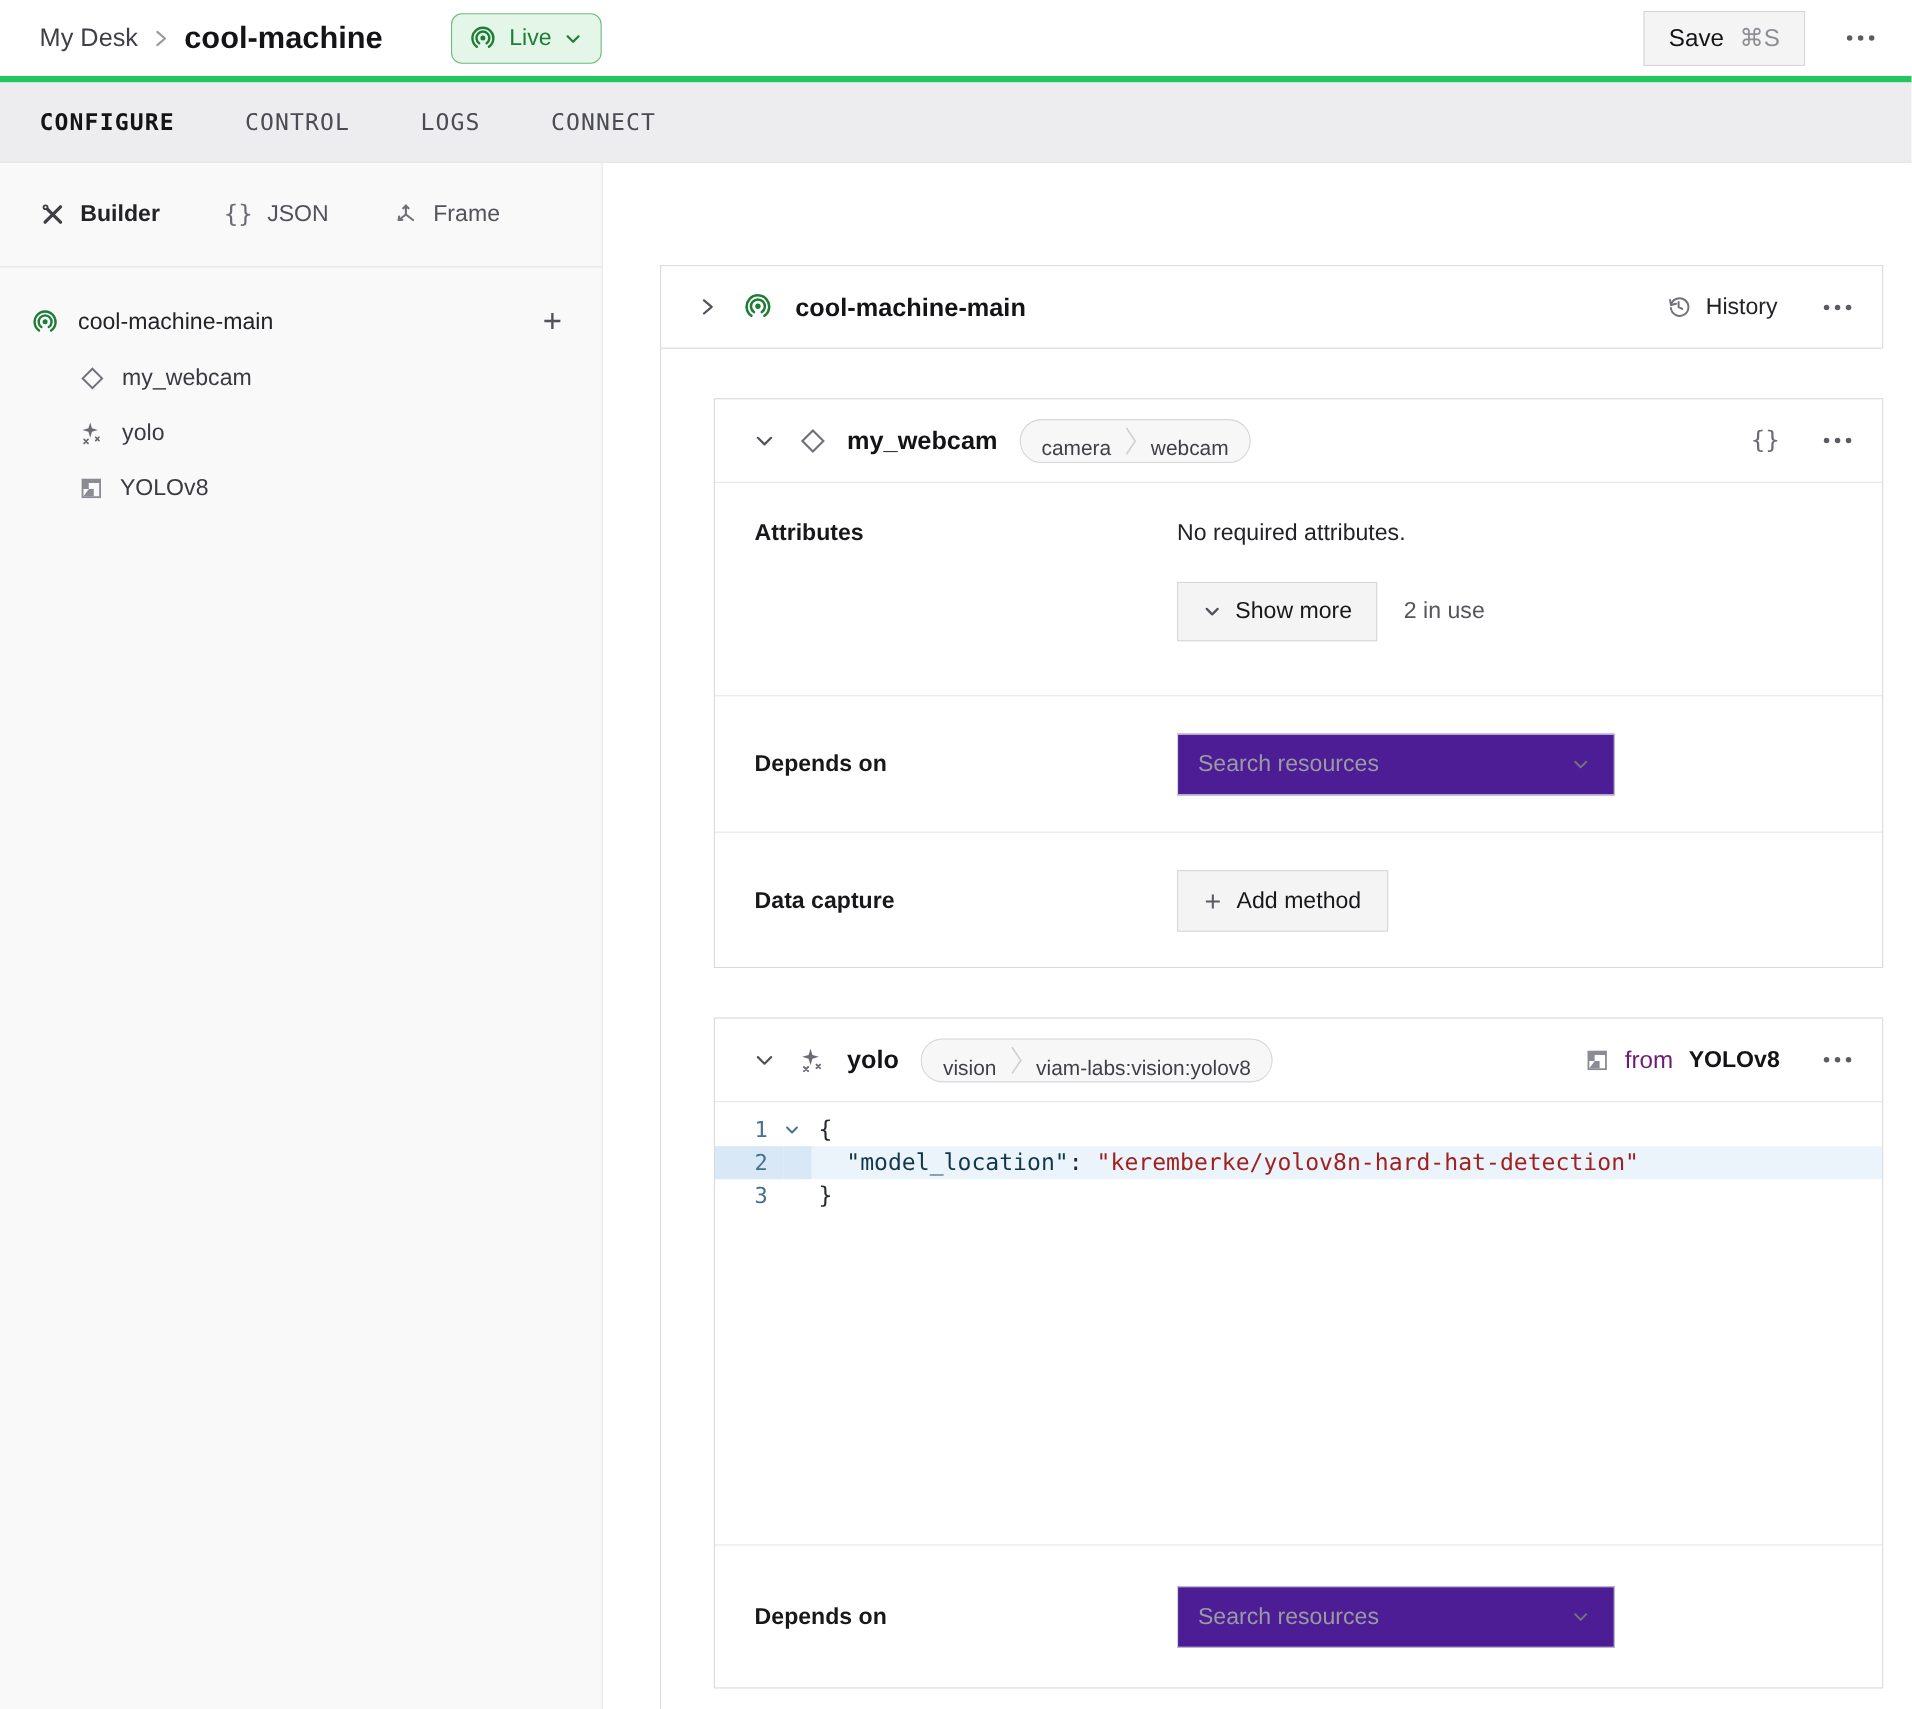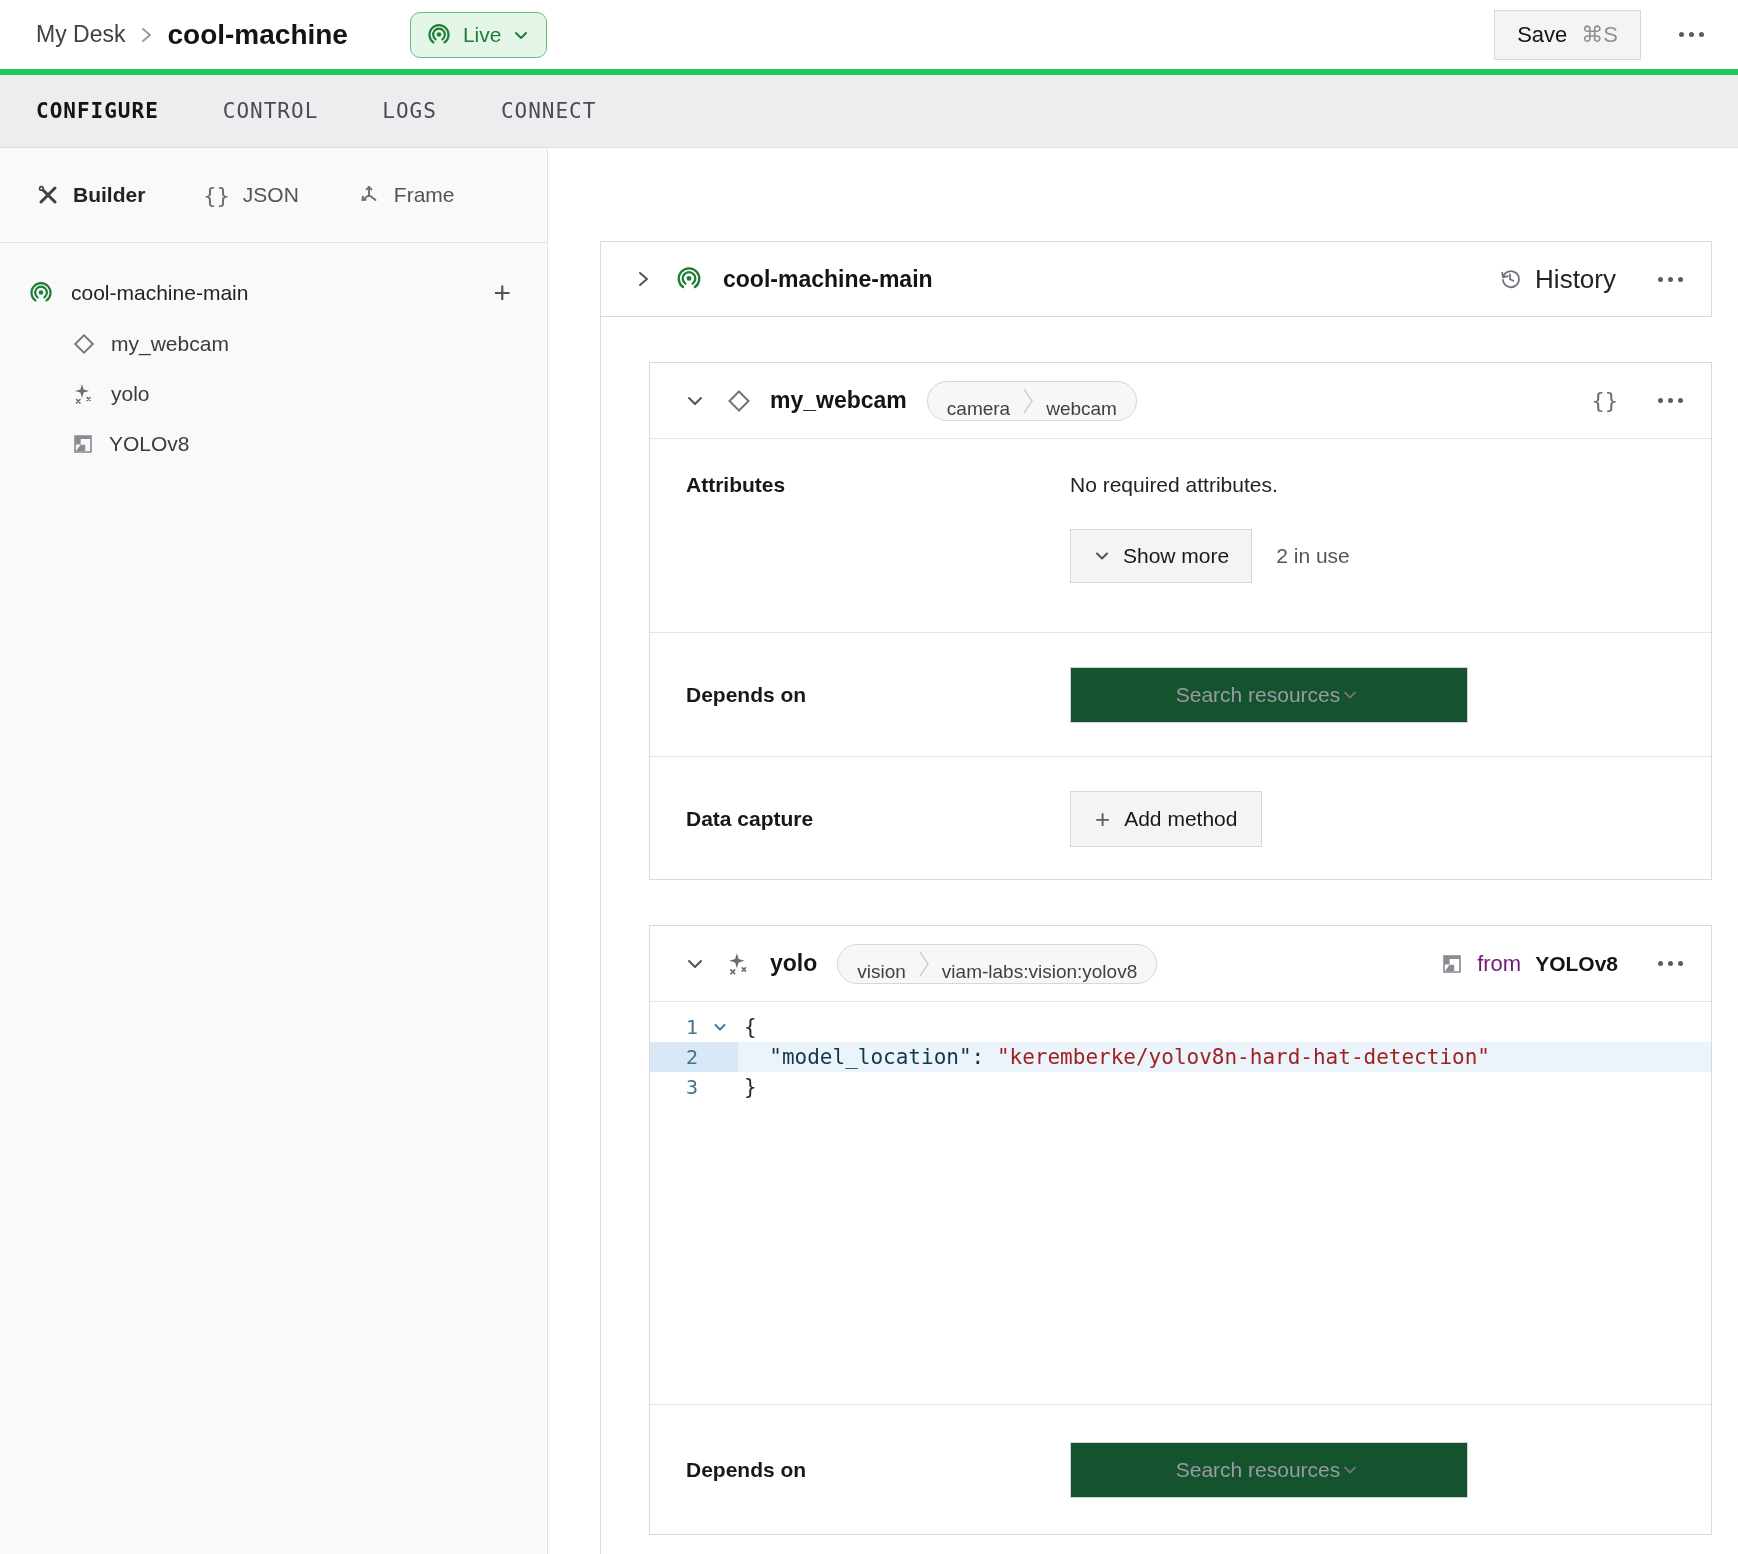--- a/index.html
+++ b/index.html
@@ -55,21 +55,21 @@
   
   .main { position:absolute; left:548px; top:148px; width:1190px; height:1406px; background:#fff; }
   .connector { position:absolute; left:52px; top:169px; width:1px; height:1237px; background:#d9d9de; }
 
   .part-panel { position:absolute; left:52px; top:93px; width:1112px; height:76px;
                 background:#fff; border:1px solid #d9d9de; display:flex; align-items:center;
                 padding:0 26px 0 32px; }
   .part-title { font-size:23px; font-weight:700; color:#141417; margin-left:20px; }
   .panel-right { margin-left:auto; display:flex; align-items:center; gap:40px; }
   .history-btn { display:flex; align-items:center; gap:13px; background:none; border:none; cursor:pointer; }
-  .history-label { font-size:26px; color:#232327; font-family:inherit; }
+  .history-label { font-size:21px; color:#232327; font-family:inherit; }
 
   .card { position:absolute; left:101px; width:1063px; background:#fff; border:1px solid #d9d9de; }
   .card.webcam { top:214px; height:518px; }
   .card.yolo { top:777px; height:610px; }
   .card-header { height:76px; display:flex; align-items:center; padding:0 26px 0 34px;
                  border-bottom:1px solid #e6e6ea; }
   .card-title { font-size:23px; font-weight:700; color:#141417; margin:0 4px 0 18px; }
   .chev-toggle { background:none; border:none; cursor:pointer; display:flex; align-items:center; }
   .badge { display:flex; align-items:center; height:40px; border:1px solid #d6d6db;
            border-radius:20px; background:#f7f7f8; margin-left:16px; overflow:hidden; }
@@ -88,22 +88,22 @@
   .sec-body { flex:1; padding-right:36px; }
   .section.attributes { height:194px; }
   .section.attributes .sec-body { padding-top:34px; }
   .attr-empty { font-size:21px; color:#232327; }
   .attr-actions { display:flex; align-items:center; gap:24px; margin-top:32px; }
   .show-more-btn { display:flex; align-items:center; gap:12px; height:54px; padding:0 22px;
                    background:#f4f4f5; border:1px solid #d6d6db; cursor:pointer; }
   .show-more-label { font-size:21px; color:#18181b; }
   .in-use { font-size:21px; color:#55555d; }
   .section.depends { height:124px; align-items:center; }
-  .select { display:flex; align-items:center; justify-content:center; width:398px; height:56px;
-            background:#14532d; border:1px solid #d1d1d7; padding:0 20px 0 18px; cursor:pointer; }
+  .select { display:flex; align-items:center; justify-content:space-between; width:398px; height:56px;
+            background:#4c1d95; border:1px solid #d1d1d7; padding:0 20px 0 18px; cursor:pointer; }
   .select .placeholder { font-size:21px; color:#9a9aa3; }
   .section.capture { height:123px; align-items:center; }
   .add-method-btn { display:flex; align-items:center; gap:14px; height:56px; padding:0 24px;
                     background:#f4f4f5; border:1px solid #d6d6db; cursor:pointer; }
   .plus-glyph { font-size:26px; font-weight:300; color:#5b5b64; line-height:1; }
   .add-method-label { font-size:21px; color:#18181b; }
 
   
   .editor { height:403px; border-bottom:1px solid #e6e6ea; padding-top:10px;
             font-family:"DejaVu Sans Mono", monospace; font-size:21px; cursor:text; }

